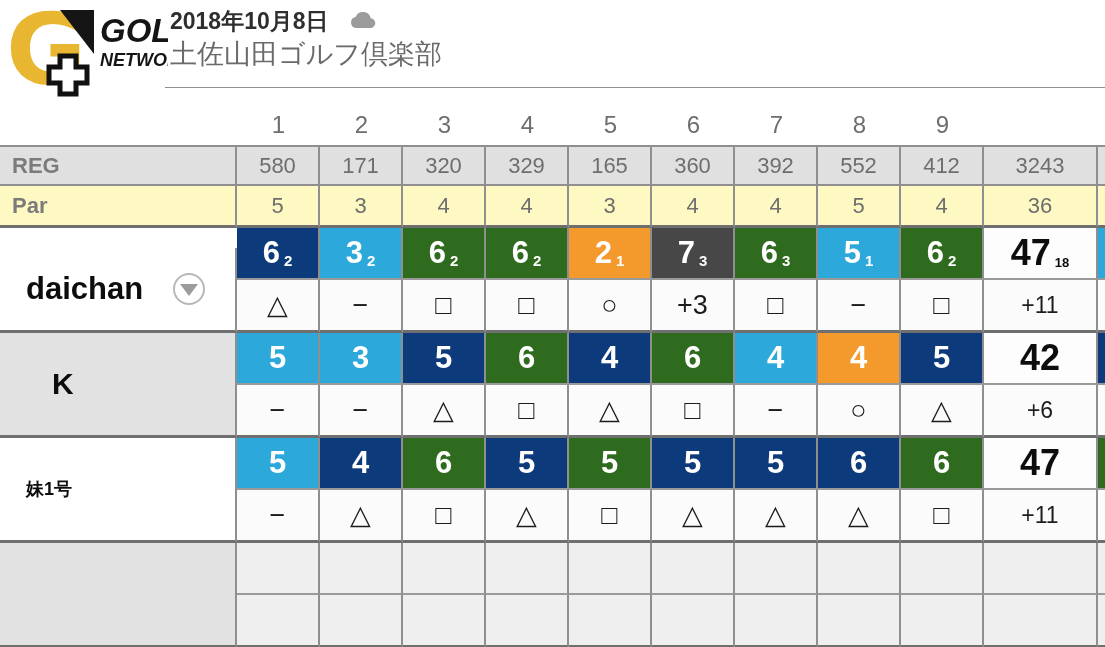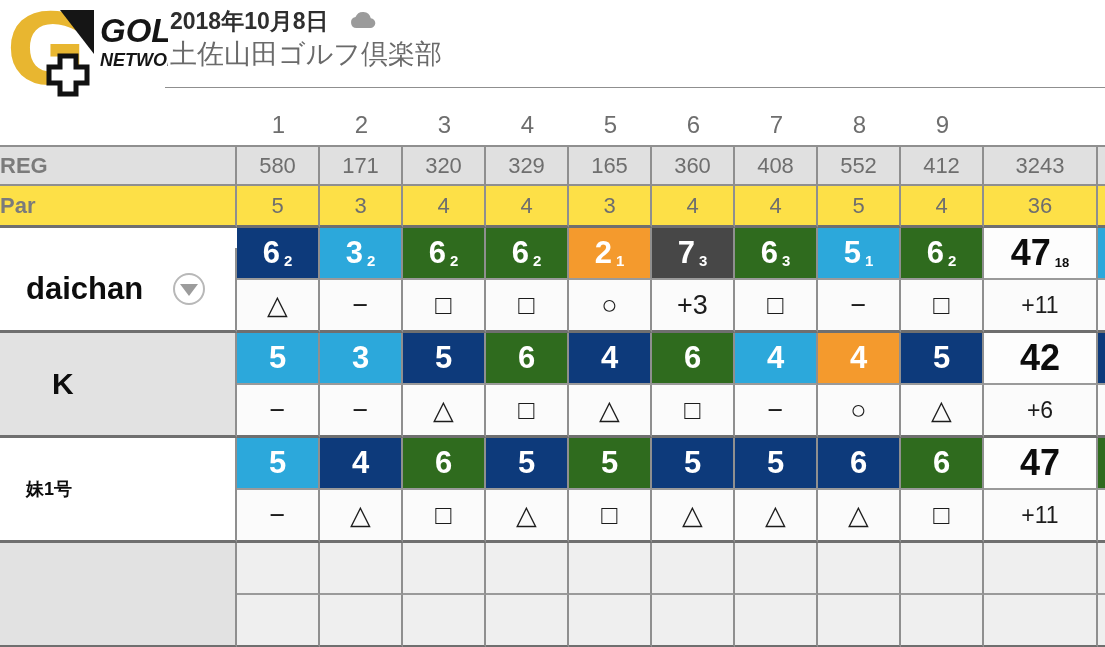--- a/index.html
+++ b/index.html
@@ -14,22 +14,22 @@
   
   #scorecard{position:absolute;left:0;top:105px;width:1105px;display:grid;
     grid-template-columns:237px repeat(9,83px) 114px 7px;
     grid-template-rows:40px 41px 42px repeat(4,52px 53px);}
   .c{display:flex;align-items:center;justify-content:center;box-sizing:border-box;
      border-right:2px solid #8f8f8f;border-bottom:2px solid #8f8f8f;background:#fff}
   .plain{border:none;background:#fff}
   .holehead{font-size:24px;color:#6e6e6e;font-weight:500}
   .hdr{background:#e0e0e0;color:#6e6e6e;font-size:22px;font-weight:500}
   .top{border-top:2px solid #8f8f8f}
-  .parrow{background:#fde047;border-bottom:3px solid #6f6f6f}
-  .lbl{justify-content:flex-start;font-weight:700;color:#7b7b7b}
+  .parrow{background:#fef9c3;border-bottom:3px solid #6f6f6f}
+  .lbl{justify-content:flex-start;padding-left:12px;font-weight:700;color:#7b7b7b}
   .sl{border-right:none}
   .name{justify-content:flex-start;padding-left:26px;color:#0d0d0d;border-bottom:3px solid #6f6f6f}
   .shade{background:#e2e2e2}
   .name-0{font-size:31px;font-weight:600}
   .name-1{font-size:30px;font-weight:700;padding-left:52px}
   .name-2{font-size:18px;font-weight:700}
   .score{color:#fff;font-weight:700;font-size:31px;border-bottom:2px solid #9a9a9a}
   .putt{font-size:15px;font-weight:700;margin-left:4px;transform:translateY(7px)}
   .tot{color:#0d0d0d;font-weight:700;font-size:36px;border-bottom:2px solid #9a9a9a;background:#fdfdfd}
   .tot .putt{font-size:13px;transform:translateY(9px)}
@@ -80,21 +80,21 @@
     <div class="c plain holehead">9</div>
     <div class="c plain"></div>
     <div class="c plain"></div>
     <div class="c hdr top lbl">REG</div>
     <div class="c hdr top">580</div>
     <div class="c hdr top">171</div>
     <div class="c hdr top">320</div>
     <div class="c hdr top">329</div>
     <div class="c hdr top">165</div>
     <div class="c hdr top">360</div>
-    <div class="c hdr top">408</div>
+    <div class="c hdr top">392</div>
     <div class="c hdr top">552</div>
     <div class="c hdr top">412</div>
     <div class="c hdr top">3243</div>
     <div class="c hdr top sl"></div>
     <div class="c hdr parrow lbl">Par</div>
     <div class="c hdr parrow">5</div>
     <div class="c hdr parrow">3</div>
     <div class="c hdr parrow">4</div>
     <div class="c hdr parrow">4</div>
     <div class="c hdr parrow">3</div>

